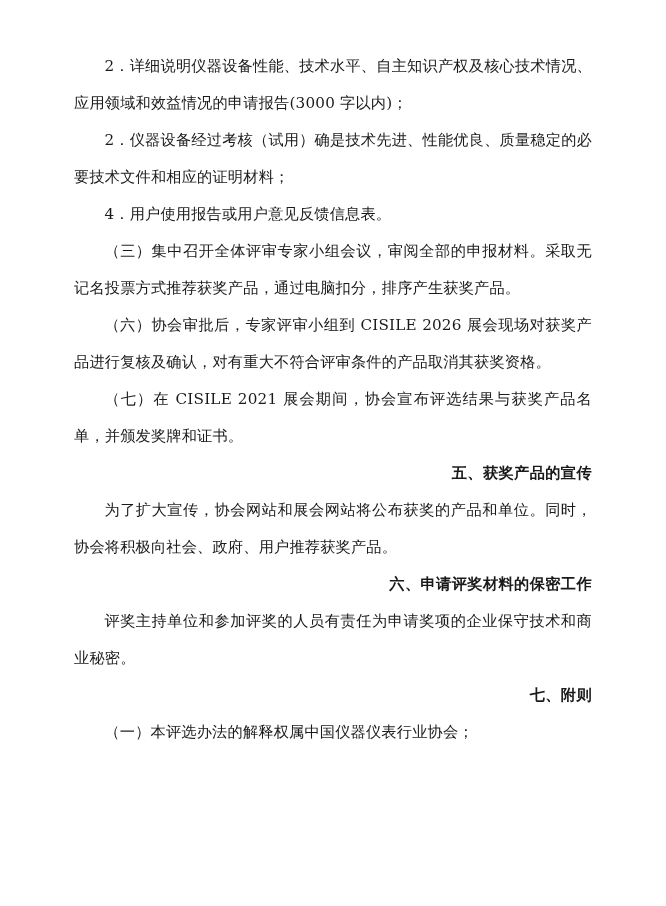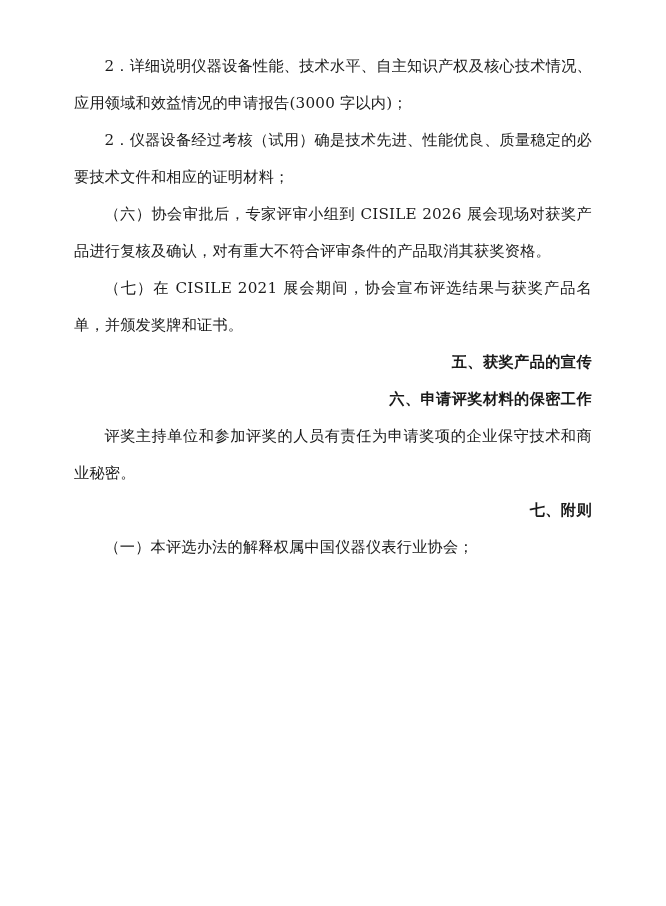--- a/index.html
+++ b/index.html
@@ -44,22 +44,25 @@
   }
 </style>
 </head>
 <body>
 
 <div class="page">
   <div class="doc-body">
 
     <p class="para">2．详细说明仪器设备性能、技术水平、自主知识产权及核心技术情况、应用领域和效益情况的申请报告(3000 字以内)；</p>
     <p class="para">2．仪器设备经过考核（试用）确是技术先进、性能优良、质量稳定的必要技术文件和相应的证明材料；</p>
+    <p class="para">4．用户使用报告或用户意见反馈信息表。</p>
+    <p class="para">（三）集中召开全体评审专家小组会议，审阅全部的申报材料。采取无记名投票方式推荐获奖产品，通过电脑扣分，排序产生获奖产品。</p>
     <p class="para">（六）协会审批后，专家评审小组到 CISILE 2026 展会现场对获奖产品进行复核及确认，对有重大不符合评审条件的产品取消其获奖资格。</p>
     <p class="para">（七）在 CISILE 2021 展会期间，协会宣布评选结果与获奖产品名单，并颁发奖牌和证书。</p>
     <p class="heading">五、获奖产品的宣传</p>
+    <p class="para">为了扩大宣传，协会网站和展会网站将公布获奖的产品和单位。同时，协会将积极向社会、政府、用户推荐获奖产品。</p>
     <p class="heading">六、申请评奖材料的保密工作</p>
     <p class="para">评奖主持单位和参加评奖的人员有责任为申请奖项的企业保守技术和商业秘密。</p>
     <p class="heading">七、附则</p>
     <p class="para">（一）本评选办法的解释权属中国仪器仪表行业协会；</p>
 
   </div>
 </div>
 
 </body></html>

